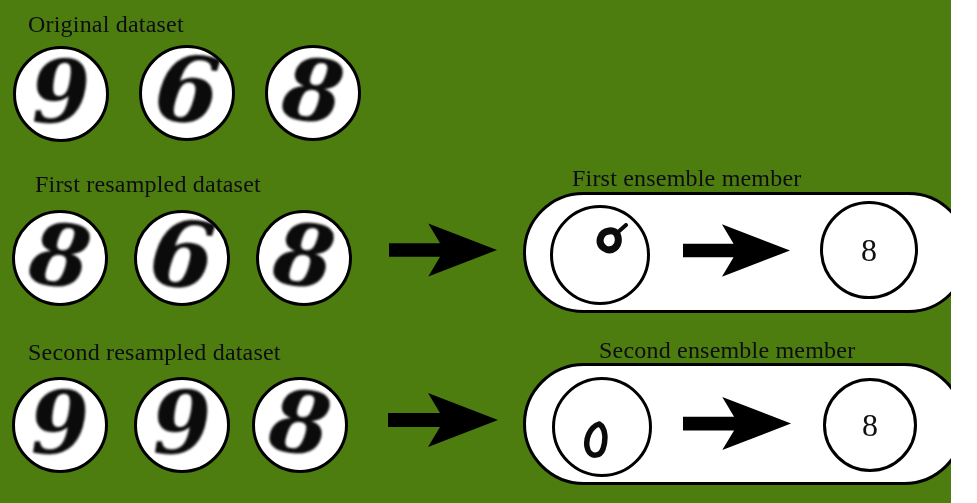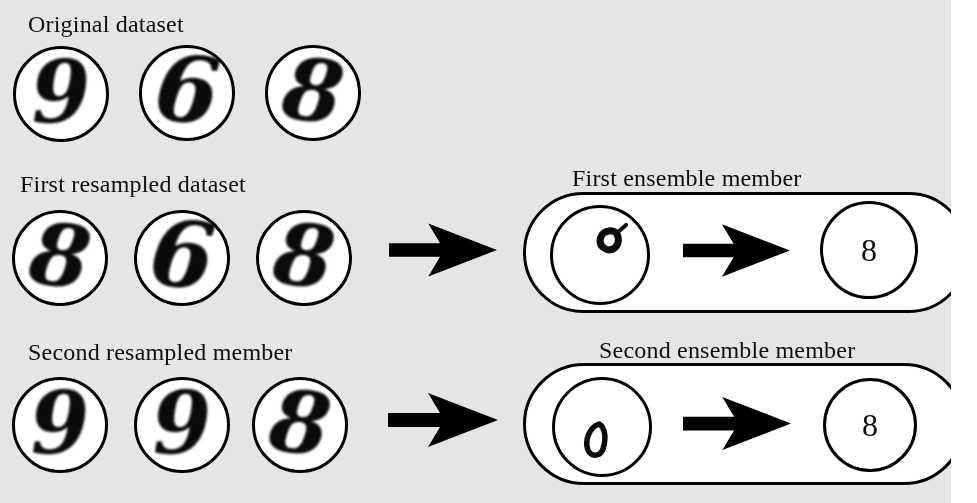--- a/index.html
+++ b/index.html
@@ -1,16 +1,16 @@
 <!DOCTYPE html>
 <html><head>
 <meta charset="utf-8">
 <style>
   html,body{margin:0;padding:0;background:#fff;}
-  .fig{position:relative;width:951px;height:503px;background:#e5e5e5;overflow:hidden;
+  .fig{position:relative;width:951px;height:503px;background:#4d7c0f;overflow:hidden;
        font-family:"Liberation Serif",serif;color:#000;}
   .rlabel{position:absolute;font-size:24px;color:#0d0d12;white-space:nowrap;letter-spacing:0.2px;}
   .elabel{position:absolute;font-size:24px;color:#0d0d12;white-space:nowrap;letter-spacing:0.2px;}
   .circle{position:absolute;border-radius:50%;background:#fff;
           display:flex;align-items:center;justify-content:center;box-sizing:border-box;}
   .big{width:96px;height:96px;border:3.5px solid #000;}
   .inner{width:100px;height:100px;border:3.5px solid #000;}
   .out{border:3px solid #000;}
   .digit{font-family:"DejaVu Serif",serif;font-style:italic;font-weight:bold;
          color:#0b0b0b;filter:blur(0.9px);line-height:1;user-select:none;}
@@ -32,21 +32,21 @@
   <div class="circle big" style="left:13px;top:46px">
     <span class="digit d9">9</span>
   </div>
   <div class="circle big" style="left:139px;top:45px">
     <span class="digit d6">6</span>
   </div>
   <div class="circle big" style="left:265px;top:45px">
     <span class="digit d8">8</span>
   </div>
 
-  <div class="rlabel" style="left:20px;top:171px">First resampled dataset</div>
+  <div class="rlabel" style="left:35px;top:171px">First resampled dataset</div>
 
   <div class="circle big" style="left:12px;top:210px">
     <span class="digit d8">8</span>
   </div>
   <div class="circle big" style="left:134px;top:210px">
     <span class="digit d6">6</span>
   </div>
   <div class="circle big" style="left:256px;top:210px">
     <span class="digit d8">8</span>
   </div>
@@ -67,21 +67,21 @@
   </div>
 
   <svg class="arrow" style="left:683px;top:223px" width="107" height="55" viewBox="0 0 110 56">
     <polygon points="0,21 52,21 40,1 110,28 40,55 52,35 0,35" fill="#000"></polygon>
   </svg>
 
   <div class="circle out" style="left:820px;top:201px;width:98px;height:98px">
     <span class="outnum">8</span>
   </div>
 
-  <div class="rlabel" style="left:28px;top:339px">Second resampled member</div>
+  <div class="rlabel" style="left:28px;top:339px">Second resampled dataset</div>
 
   <div class="circle big" style="left:12px;top:377px">
     <span class="digit d9">9</span>
   </div>
   <div class="circle big" style="left:134px;top:377px">
     <span class="digit d9">9</span>
   </div>
   <div class="circle big" style="left:252px;top:377px">
     <span class="digit d8">8</span>
   </div>

